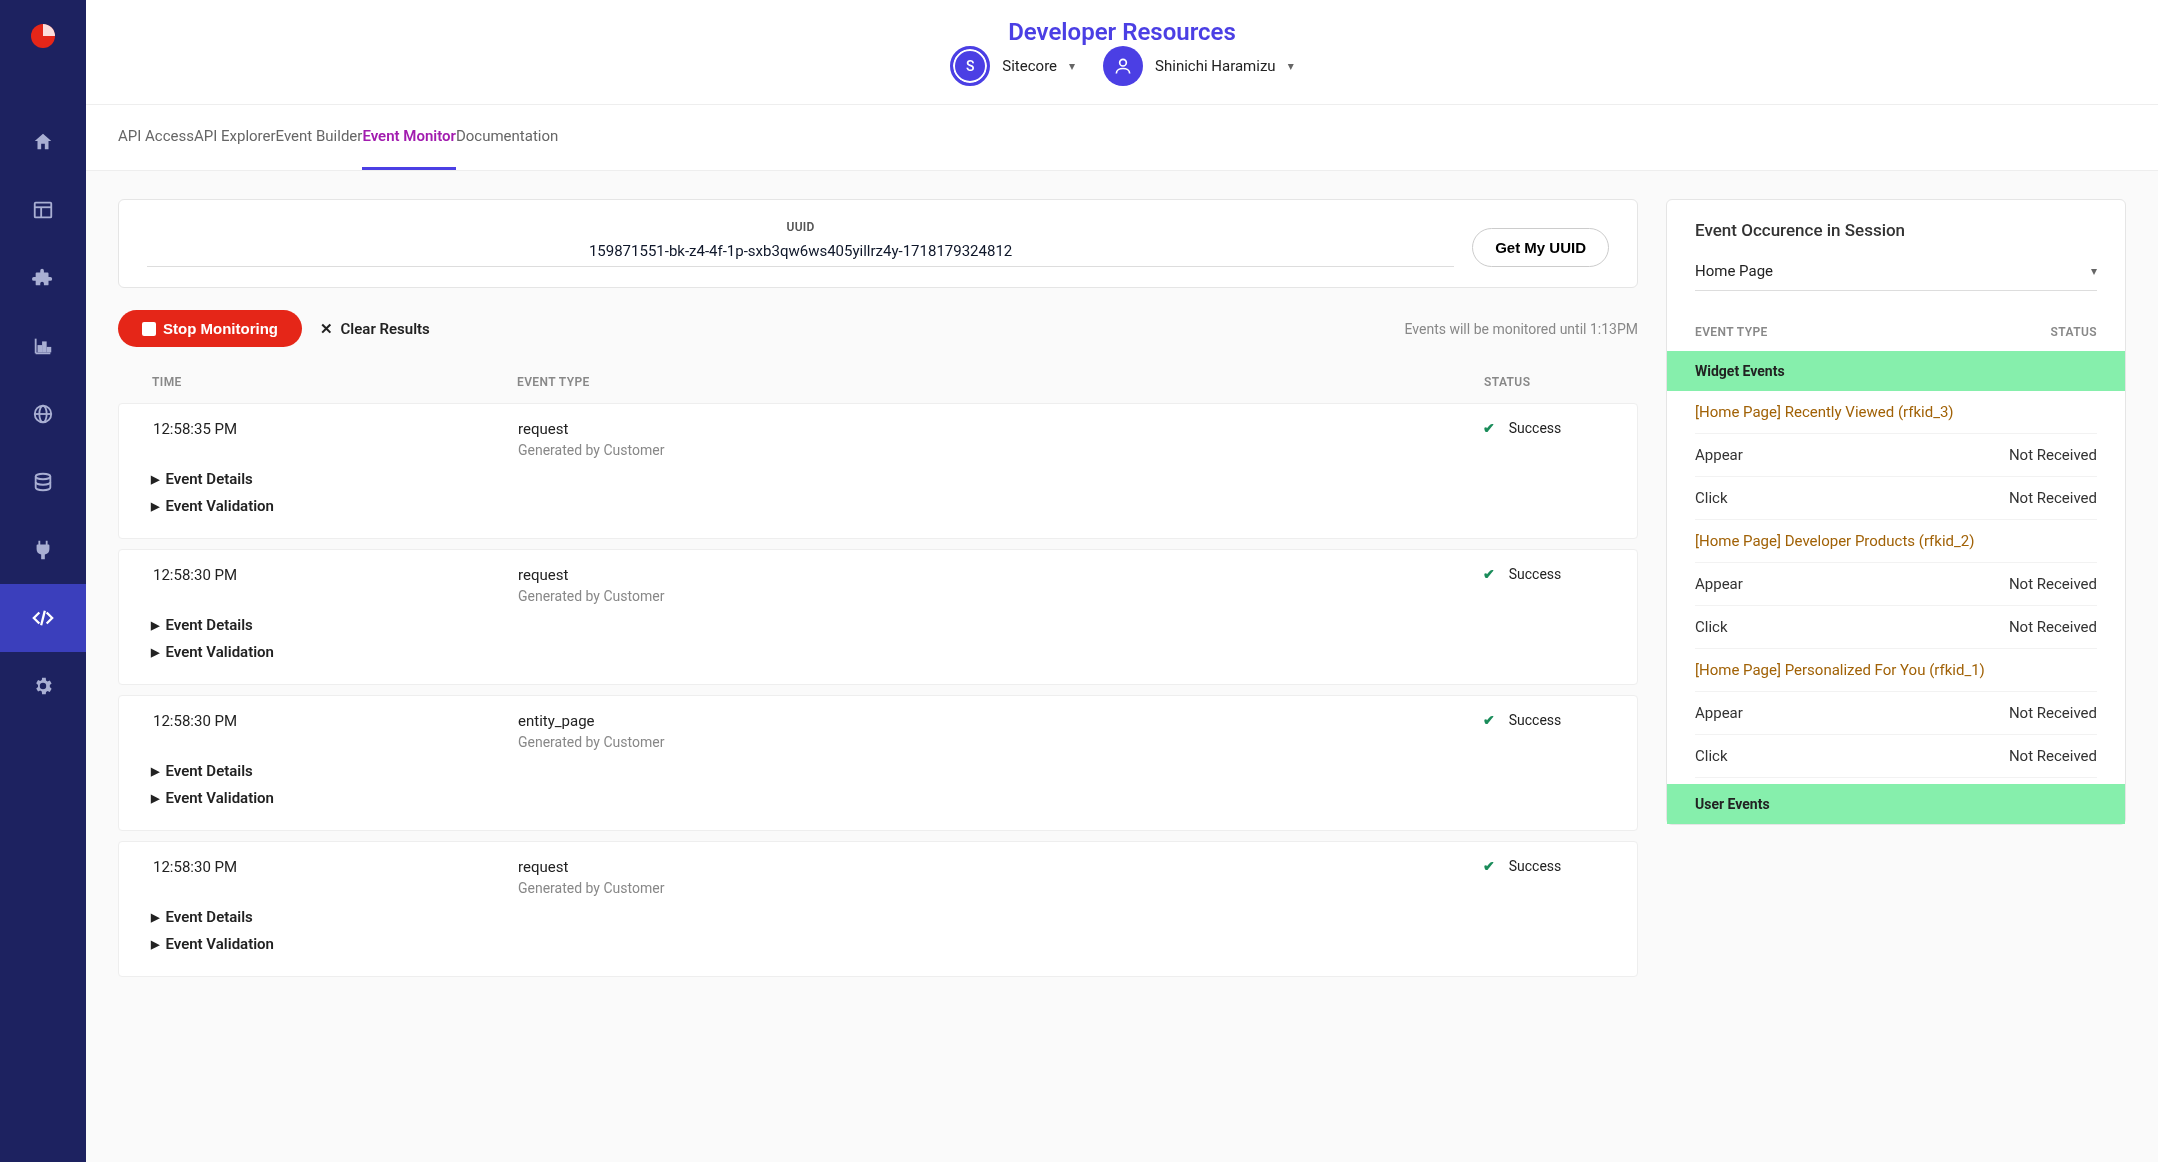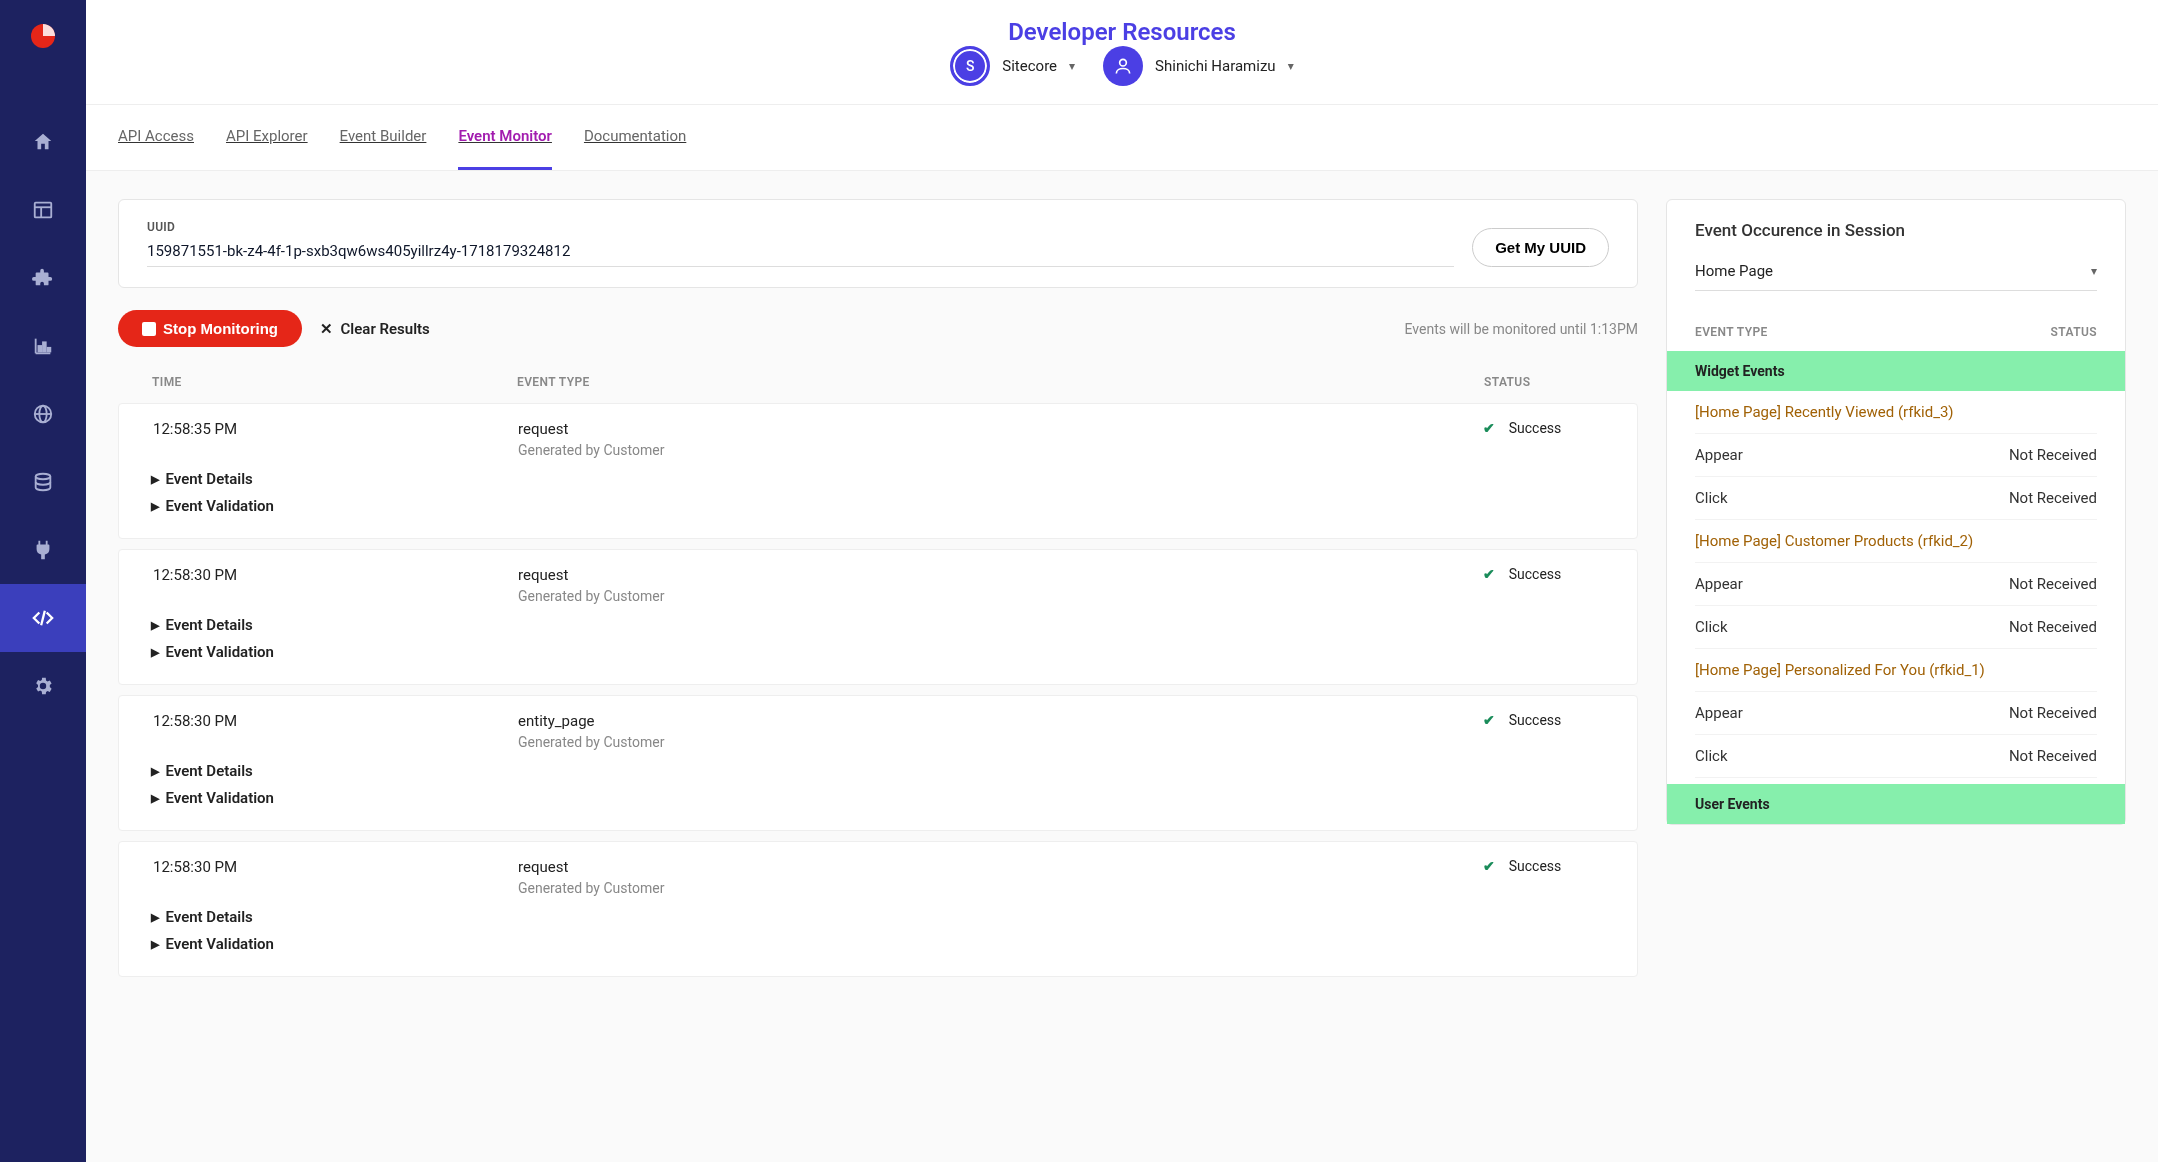--- a/index.html
+++ b/index.html
@@ -12,29 +12,29 @@
 .nav-item svg { width: 22px; height: 22px; }
 .main { flex: 1; display: flex; flex-direction: column; overflow: hidden; }
 .header { display: flex; align-items: center; justify-content: space-between; padding: 18px 32px 18px 32px; border-bottom: 1px solid #eee; flex-direction: column; }
 .page-title { color: #4b3fe4; font-size: 24px; font-weight: 600; }
 .header-right { display: flex; align-items: center; gap: 28px; }
 .org-chip { display: flex; align-items: center; gap: 12px; cursor: pointer; }
 .org-avatar { width: 40px; height: 40px; border-radius: 50%; background: #4b3fe4; display: flex; align-items: center; justify-content: center; color: #fff; font-weight: 500; border: 3px solid #4b3fe4; box-shadow: 0 0 0 2px #fff inset; }
 .org-avatar.user { background: #4b3fe4; border: none; box-shadow: none; }
 .org-name { font-size: 15px; color: #222; }
 .chev { color: #666; font-size: 12px; }
-.tabs { display: flex; gap: 32px; padding: 0 32px; border-bottom: 1px solid #eee; text-decoration: underline; }
+.tabs { display: flex; padding: 0 32px; border-bottom: 1px solid #eee; }
 .tab { padding: 22px 0; color: #666; font-size: 15px; cursor: pointer; border-bottom: 3px solid transparent; }
 .tab.active { color: #a21caf; font-weight: 600; border-bottom-color: #4b3fe4; }
 .content { flex: 1; display: flex; gap: 28px; padding: 28px 32px; overflow: auto; background: #fafafa; }
 .left-col { flex: 1; min-width: 0; }
 .right-col { width: 460px; }
 .card { background: #fff; border: 1px solid #e5e5e5; border-radius: 6px; padding: 20px 28px; }
 .uuid-row { display: flex; align-items: flex-end; gap: 18px; }
-.uuid-field { flex: 1; }
+.uuid-field { flex: 1; text-align: center; }
 .uuid-label { font-size: 12px; text-transform: uppercase; color: #555; margin-bottom: 8px; font-weight: 600; letter-spacing: 0.3px; }
 .uuid-val { border-bottom: 1px solid #ddd; padding-bottom: 6px; font-size: 15px; color: #0f172a; }
 .btn-outline { border: 1px solid #ccc; background: #fff; border-radius: 22px; padding: 10px 22px; font-weight: 600; font-size: 15px; cursor: pointer; }
 .actions-row { display: flex; align-items: center; gap: 18px; margin: 22px 0 14px; }
 .btn-danger { background: #e52618; color: #fff; border: none; border-radius: 22px; padding: 10px 24px; font-weight: 600; font-size: 15px; cursor: pointer; display: flex; align-items: center; gap: 7px; }
 .stop-ico { width: 14px; height: 14px; background: #fff; border-radius: 2px; display: inline-block; }
 .clear-btn { display: flex; align-items: center; gap: 8px; font-weight: 600; font-size: 15px; cursor: pointer; color: #222; }
 .monitor-until { margin-left: auto; color: #888; font-size: 14px; }
 .table-head { display: flex; padding: 14px 34px 14px 34px; color: #888; font-size: 12px; font-weight: 600; letter-spacing: 0.4px; }
 .col-time { width: 365px; }
@@ -307,21 +307,21 @@
               </div>
               <div class="side-row">
                 <span>Appear</span>
                 <span>Not Received</span>
               </div>
               <div class="side-row">
                 <span>Click</span>
                 <span>Not Received</span>
               </div>
               <div class="side-row label-row">
-                <span>[Home Page] Customer Products (rfkid_2)</span>
+                <span>[Home Page] Developer Products (rfkid_2)</span>
                 <span></span>
               </div>
               <div class="side-row">
                 <span>Appear</span>
                 <span>Not Received</span>
               </div>
               <div class="side-row">
                 <span>Click</span>
                 <span>Not Received</span>
               </div>

